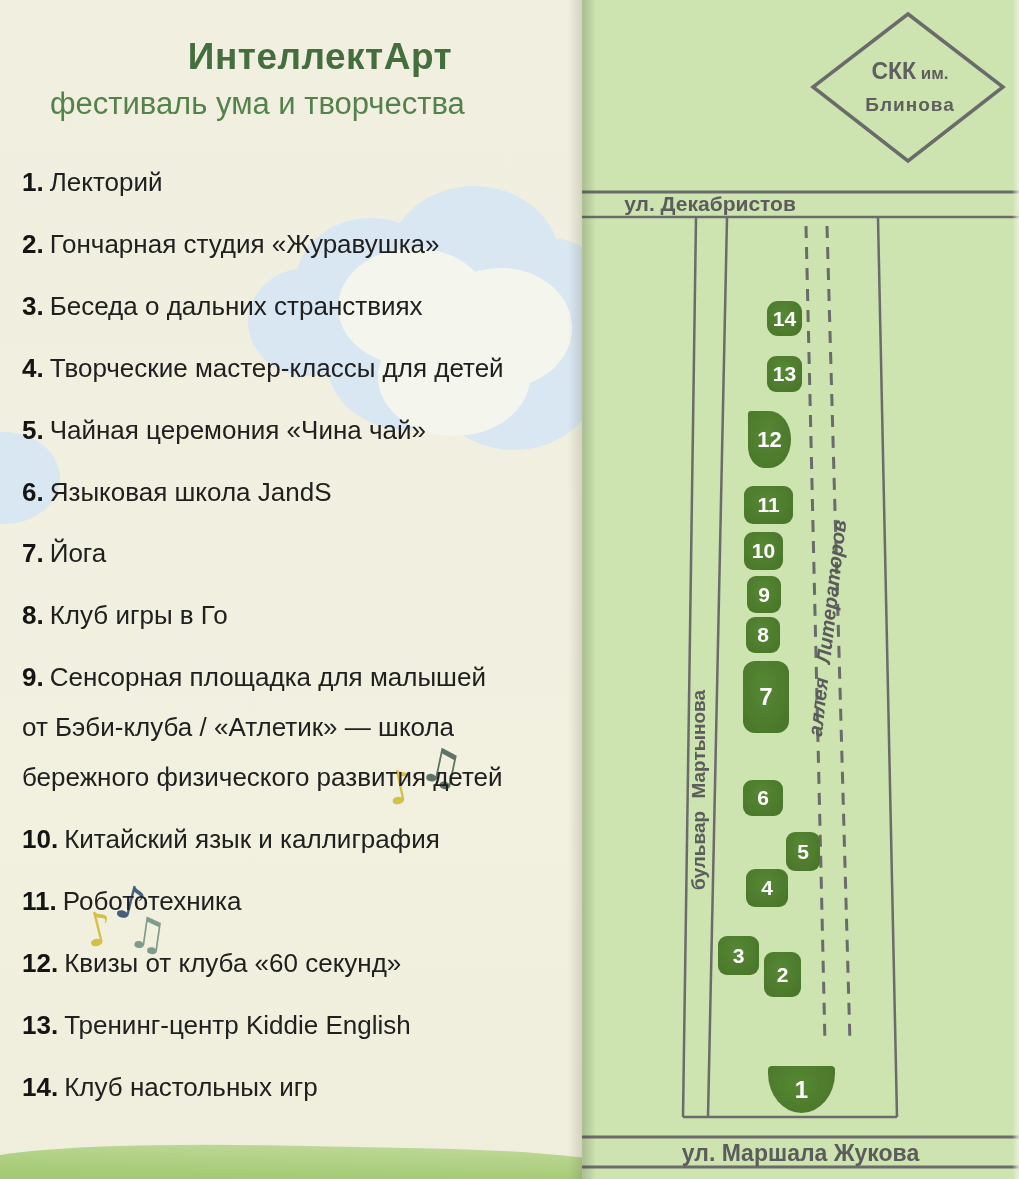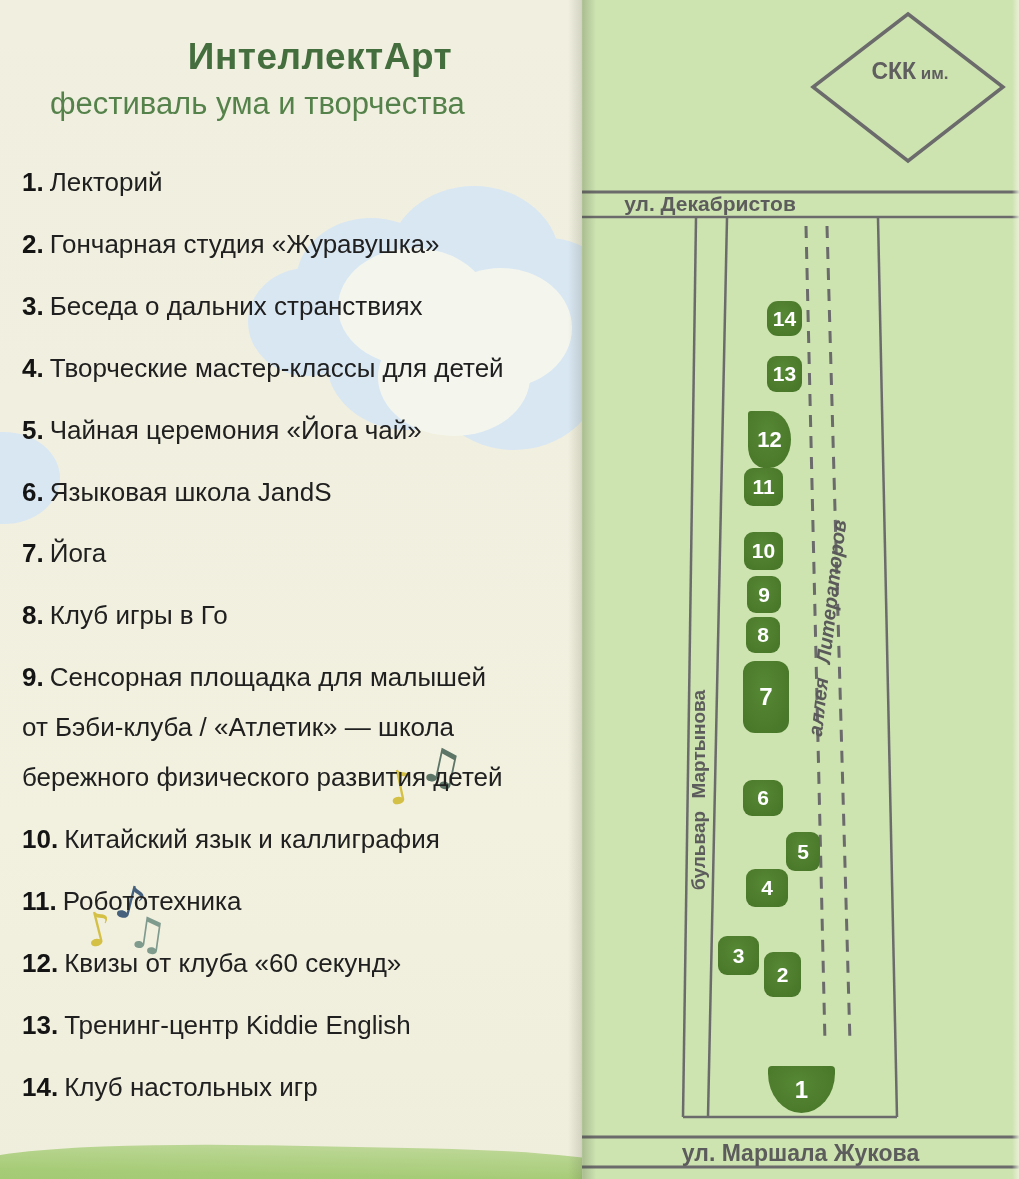--- a/index.html
+++ b/index.html
@@ -55,21 +55,21 @@
         border-radius:4px 4px 52% 52%/4px 4px 88% 88%;}
   .mk-2{left:182px;top:952px;width:37px;height:45px;}
   .mk-3{left:136px;top:936px;width:41px;height:39px;}
   .mk-4{left:164px;top:869px;width:42px;height:38px;}
   .mk-5{left:204px;top:832px;width:34px;height:39px;}
   .mk-6{left:161px;top:780px;width:40px;height:36px;}
   .mk-7{left:161px;top:661px;width:46px;height:72px;font-size:24px;border-radius:12px;}
   .mk-8{left:164px;top:617px;width:34px;height:36px;}
   .mk-9{left:165px;top:576px;width:34px;height:37px;}
   .mk-10{left:162px;top:532px;width:39px;height:38px;}
-  .mk-11{left:162px;top:468px;width:39px;height:38px;}
+  .mk-11{left:162px;top:486px;width:49px;height:38px;}
   .mk-12{left:166px;top:411px;width:43px;height:57px;font-size:22px;
          border-radius:3px 50% 50% 38%;}
   .mk-13{left:185px;top:356px;width:35px;height:36px;}
   .mk-14{left:185px;top:301px;width:35px;height:35px;border-radius:11px;}
 </style>
 </head>
 <body>
 
 <div class="poster">
 
@@ -96,21 +96,21 @@
     <span class="note" style="left:128px;top:912px;font-size:44px;color:#7f9b8e;transform:rotate(8deg);">♫</span>
 
     <div class="page-title">ИнтеллектАрт</div>
     <div class="page-subtitle">фестиваль ума и творчества</div>
 
     <ul class="venue-list">
       <li><span class="num">1.</span><span class="txt">Лекторий</span></li>
       <li><span class="num">2.</span><span class="txt">Гончарная студия «Журавушка»</span></li>
       <li><span class="num">3.</span><span class="txt">Беседа о дальних странствиях</span></li>
       <li><span class="num">4.</span><span class="txt">Творческие мастер-классы для детей</span></li>
-      <li><span class="num">5.</span><span class="txt">Чайная церемония «Йога чай»</span></li>
+      <li><span class="num">5.</span><span class="txt">Чайная церемония «Чина чай»</span></li>
       <li><span class="num">6.</span><span class="txt">Языковая школа JandS</span></li>
       <li><span class="num">7.</span><span class="txt">Йога</span></li>
       <li><span class="num">8.</span><span class="txt">Клуб игры в Го</span></li>
       <li><span class="num">9.</span><span class="txt">Сенсорная площадка для малышей
 от Бэби-клуба / «Атлетик» — школа
 бережного физического развития детей</span></li>
       <li><span class="num">10.</span><span class="txt">Китайский язык и каллиграфия</span></li>
       <li><span class="num">11.</span><span class="txt">Робототехника</span></li>
       <li><span class="num">12.</span><span class="txt">Квизы от клуба «60 секунд»</span></li>
       <li><span class="num">13.</span><span class="txt">Тренинг-центр Kiddie English</span></li>
@@ -138,20 +138,21 @@
       <line x1="101" y1="1117" x2="315" y2="1117" stroke="#6b6b6b" stroke-width="2.5"></line>
 
       <line x1="224" y1="226" x2="243" y2="1043" stroke="#6b6b6b" stroke-width="3" stroke-dasharray="12 9"></line>
       <line x1="245" y1="226" x2="268" y2="1043" stroke="#6b6b6b" stroke-width="3" stroke-dasharray="12 9"></line>
 
       <polygon points="326,14 421,87 326,161 231,87" fill="none" stroke="#6b6b6b" stroke-width="3.5"></polygon>
     </svg>
 
     <div class="landmark-label">
       <div><span class="big">СКК</span><span class="small"> им.</span></div>
+      <div class="line2">Блинова</div>
     </div>
 
     <div class="street-label lbl-zhukova">ул. Маршала Жукова</div>
     <div class="street-label lbl-dekabristov">ул. Декабристов</div>
     <div class="street-label lbl-martynova">бульвар Мартынова</div>
     <div class="street-label lbl-alley">аллея Литераторов</div>
 
     <div class="mk mk-14">14</div>
     <div class="mk mk-13">13</div>
     <div class="mk mk-12">12</div>

